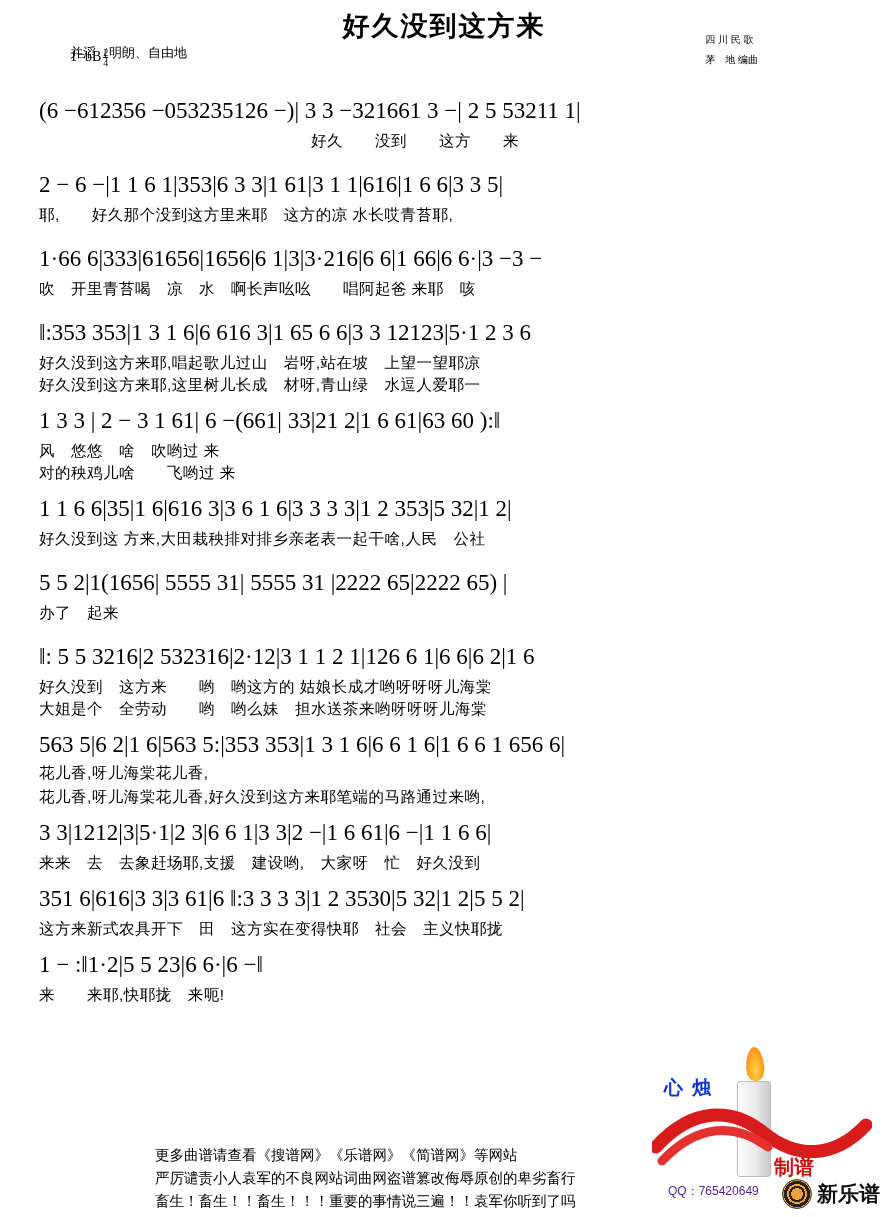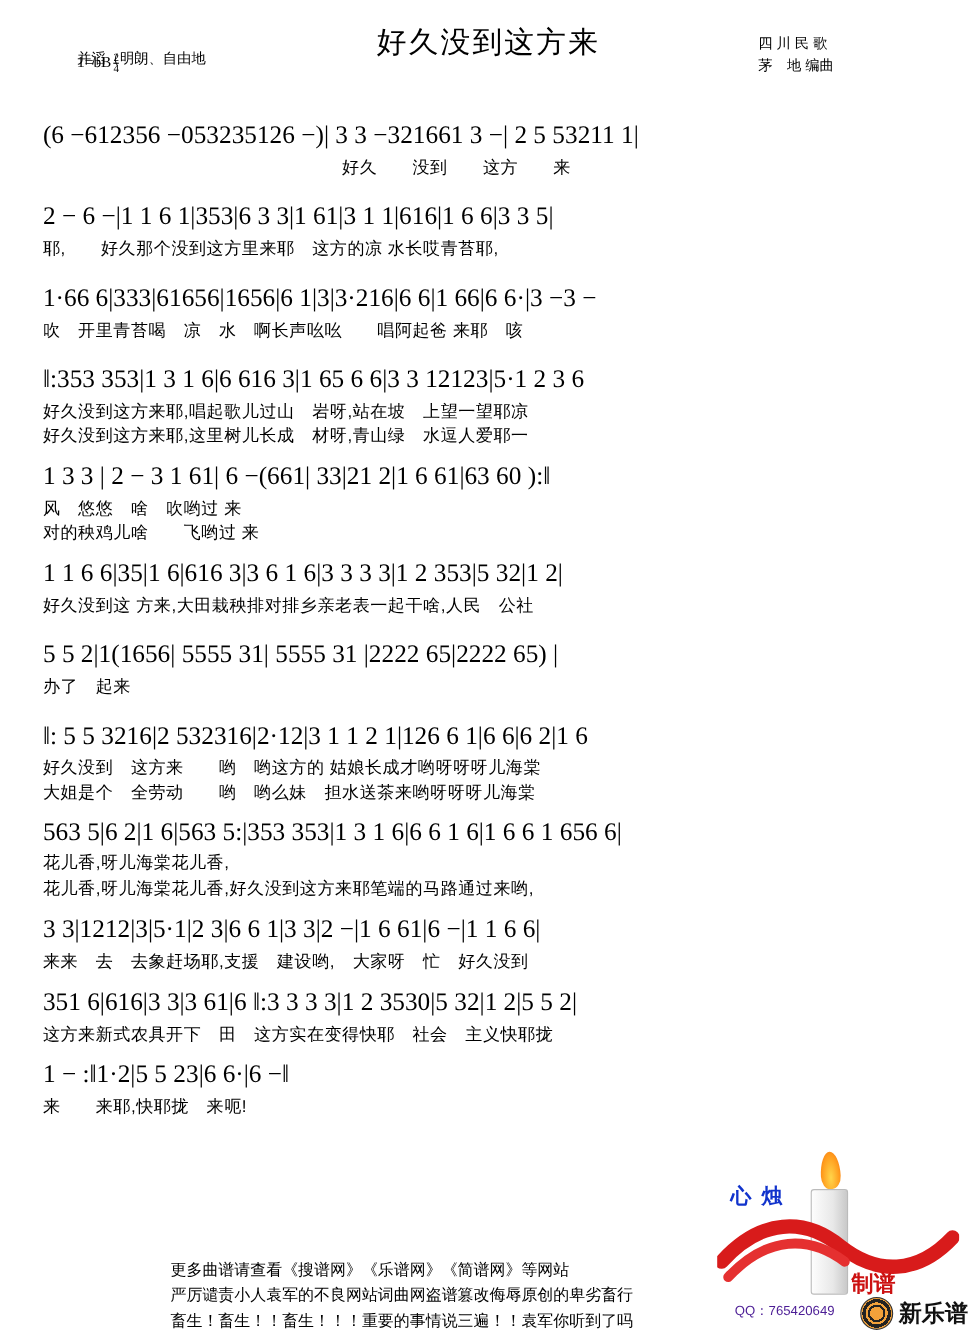--- a/index.html
+++ b/index.html
@@ -11,30 +11,30 @@
     font-family: "Liberation Serif", serif;
     color: #000;
     position: relative;
     overflow: hidden;
   }
   .sheet { position: relative; width: 888px; height: 1217px; }
 
   .title {
     text-align: center;
     font-size: 27px;
-    font-weight: normal;
+    font-weight: bold;
     letter-spacing: 2px;
-    padding-top: 20px;
+    padding-top: 8px;
     font-family: "Liberation Sans", sans-serif;
   }
   .credits {
     position: absolute;
     right: 130px;
     top: 30px;
-    font-size: 13px;
+    font-size: 10px;
     line-height: 20px;
     text-align: left;
     font-family: "Liberation Sans", sans-serif;
   }
   .tempo {
     position: absolute;
     left: 70px;
     top: 44px;
     font-size: 13px;
     font-family: "Liberation Sans", sans-serif;

